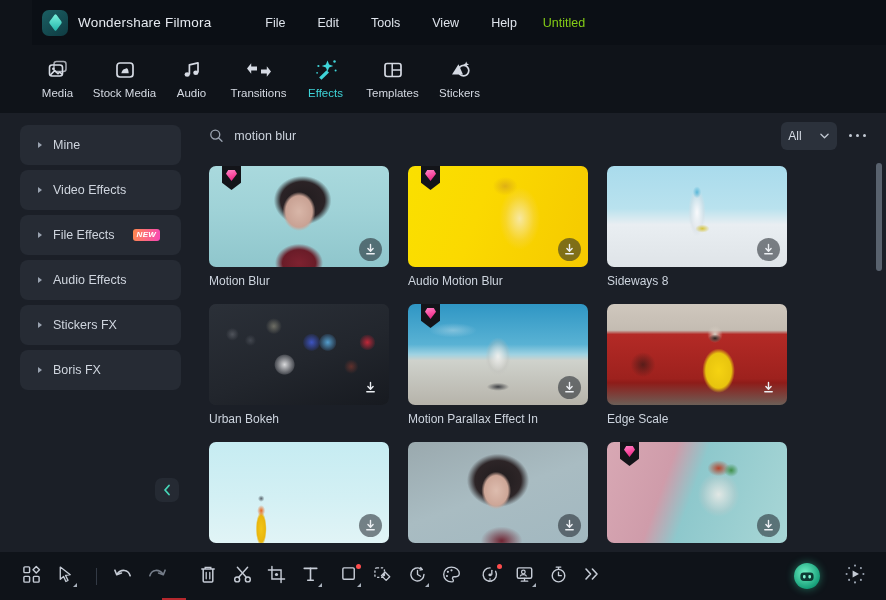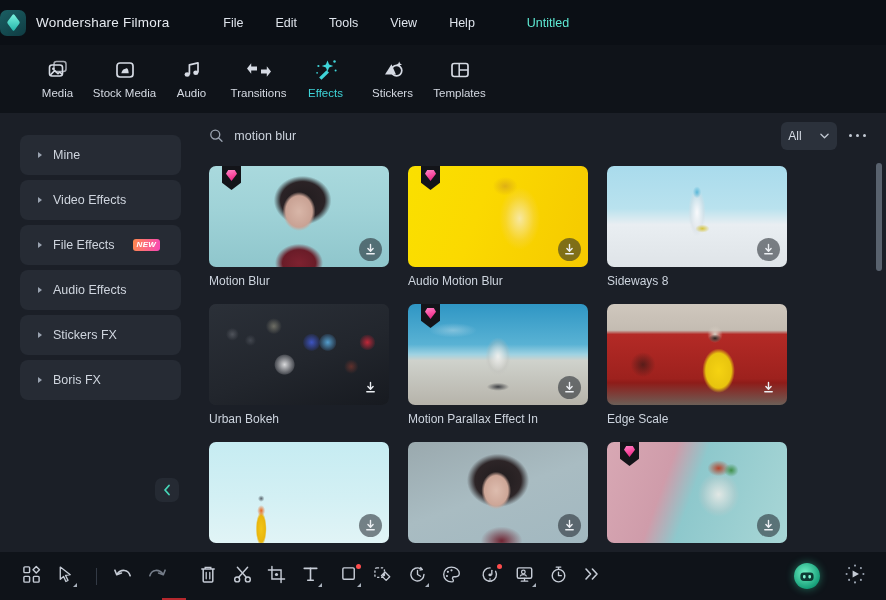--- a/index.html
+++ b/index.html
@@ -15,21 +15,23 @@
     width: 886px; height: 600px;
     background: #0f1319;
     display: flex; flex-direction: column;
   }
 
   
   .titlebar {
     height: 45px; flex: 0 0 45px;
     background: #0b0f15;
     display: flex; align-items: center;
+    padding-left: 10px;
     position: relative;
+    margin-left: 32px;
   }
   .logo {
     width: 26px; height: 26px; border-radius: 7px;
     background: linear-gradient(145deg,#1b5f63,#0f3b42);
     display: flex; align-items: center; justify-content: center;
     margin-right: 10px; flex: 0 0 26px;
   }
   .logo-diamond {
     width: 11px; height: 11px;
     background: linear-gradient(135deg,#7df5e0,#21b3a8);
@@ -41,21 +43,21 @@
     margin-right: 38px; white-space: nowrap;
   }
   .menubar { display: flex; gap: 0px; }
   .menu-item {
     color: #dfe4ec; font-size: 12.5px;
     padding: 4px 16px; border-radius: 4px; cursor: default;
     white-space: nowrap;
   }
   .project-title {
     position: absolute; left: 0; right: 0;
-    text-align: center; color: #5eead4; font-size: 12.5px;
+    text-align: center; color: #84cc16; font-size: 12.5px;
     pointer-events: none;
     padding-left: 210px;
   }
 
   
   .tabbar {
     height: 68px; flex: 0 0 68px;
     background: #0f1319;
     display: flex; align-items: flex-start;
     padding: 6px 0 0 24px;
@@ -78,21 +80,20 @@
     overflow: hidden;
     position: relative;
   }
 
   
   .sidebar {
     width: 195px; flex: 0 0 195px;
     background: #1b1f27;
     padding: 12px 14px 0 20px;
     position: relative;
-    margin-top: 10px;
   }
   .side-item {
     height: 40px; border-radius: 8px;
     background: #262b34;
     display: flex; align-items: center;
     padding-left: 18px; margin-bottom: 5px;
     cursor: default; gap: 11px;
   }
   .caret {
     width: 0; height: 0; flex: 0 0 auto;
@@ -303,37 +304,37 @@
       <circle cx="21.5" cy="3.6" r="1.25" fill="#3fd4d8"></circle>
       <circle cx="22.6" cy="12.4" r="1" fill="#3fd4d8"></circle>
       <circle cx="5.4" cy="8" r="1.1" fill="#3fd4d8"></circle>
       <circle cx="4.1" cy="14.8" r=".85" fill="#3fd4d8"></circle>
           </svg>
         </span>
         <span class="lbl">Effects</span>
       </div>
       <div class="tab">
         <span class="ic">
+          <svg width="24" height="24" viewBox="0 0 24 24">
+      <rect x="4" y="5.5" width="16" height="13" rx="2.2" fill="none" stroke="#d5dae3" stroke-width="1.7"></rect>
+      <path d="M11.2 5.5 V18.5" stroke="#d5dae3" stroke-width="1.5"></path>
+      <path d="M11.2 12 H20" stroke="#d5dae3" stroke-width="1.5"></path>
+          </svg>
+        </span>
+        <span class="lbl">Templates</span>
+      </div>
+      <div class="tab">
+        <span class="ic">
           <svg width="26" height="24" viewBox="0 0 26 24">
       <path d="M5 16.5 L11.5 6.2 L16 16.5 Z" fill="#d5dae3"></path>
       <circle cx="16.6" cy="12.6" r="5.2" fill="none" stroke="#d5dae3" stroke-width="1.7"></circle>
       <path d="M19.2 3.6 L20 5.6 L22 6.4 L20 7.2 L19.2 9.2 L18.4 7.2 L16.4 6.4 L18.4 5.6 Z" fill="#d5dae3"></path>
           </svg>
         </span>
         <span class="lbl">Stickers</span>
-      </div>
-      <div class="tab">
-        <span class="ic">
-          <svg width="24" height="24" viewBox="0 0 24 24">
-      <rect x="4" y="5.5" width="16" height="13" rx="2.2" fill="none" stroke="#d5dae3" stroke-width="1.7"></rect>
-      <path d="M11.2 5.5 V18.5" stroke="#d5dae3" stroke-width="1.5"></path>
-      <path d="M11.2 12 H20" stroke="#d5dae3" stroke-width="1.5"></path>
-          </svg>
-        </span>
-        <span class="lbl">Templates</span>
       </div>
     </div>
 
   <div class="body">
 
     <div class="sidebar">
       <div id="sidelist">
           <div class="side-item">
             <span class="caret"></span>
             <span class="side-label">Mine</span>

